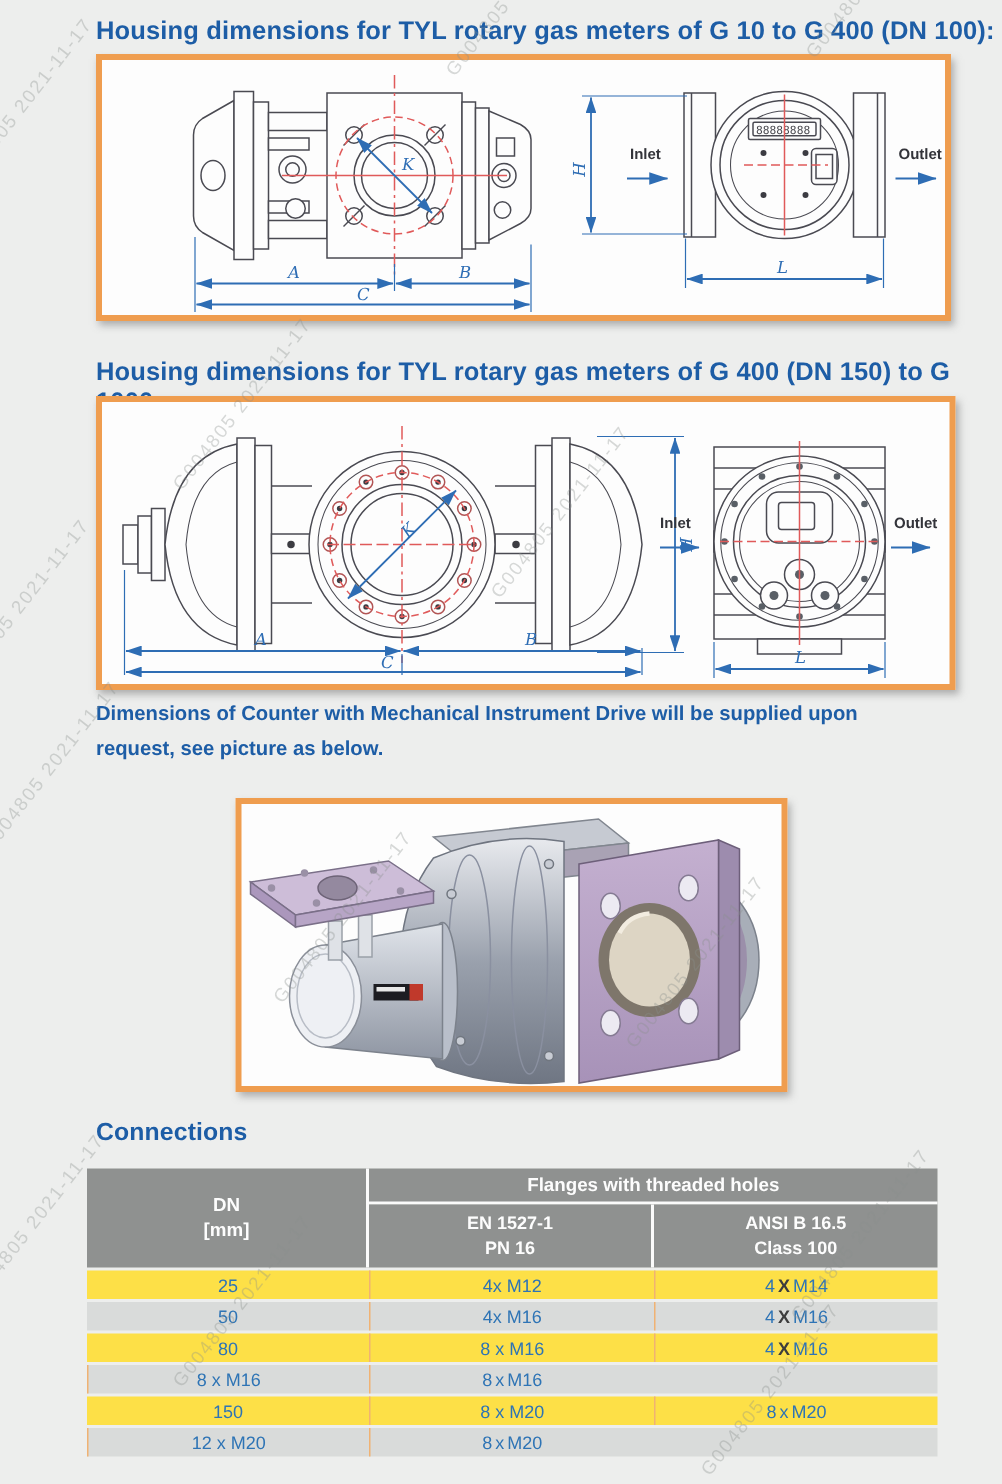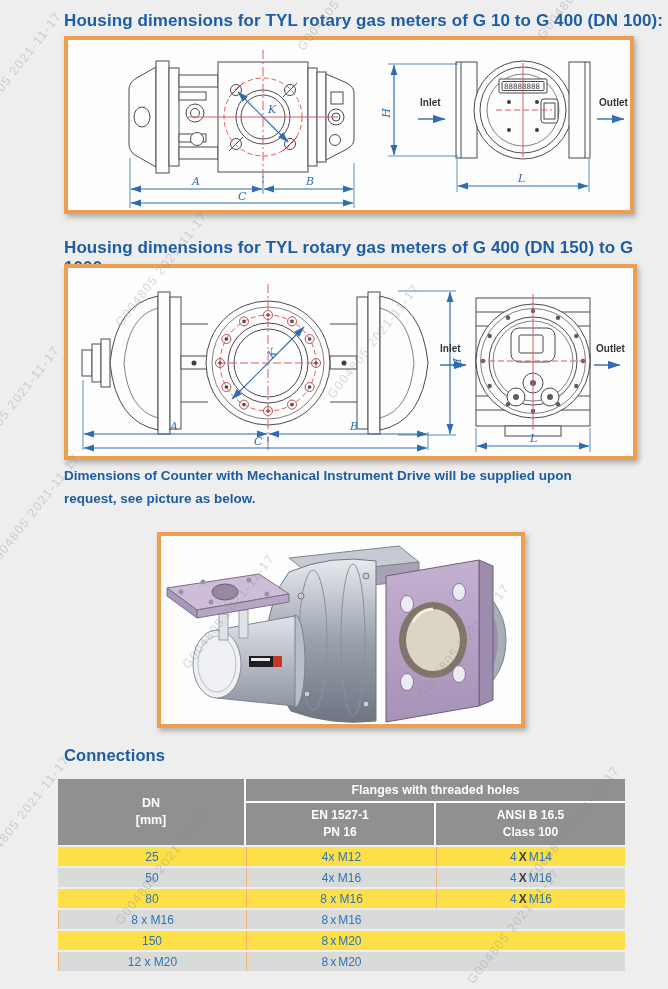--- a/index.html
+++ b/index.html
@@ -436,20 +436,21 @@
         <div class="trow alt">
           <div class="td col-en">8 x M16</div>
           <div class="td col-ansi">
             <span>8</span> 
             <span>x</span> 
             <span>M16</span>
           </div>
         </div>
         <div class="trow">
           <div class="td col-dn">150</div>
+          <div class="td col-en">8 x M20</div>
           <div class="td col-ansi">
             <span>8</span> 
             <span>x</span> 
             <span>M20</span>
           </div>
         </div>
         <div class="trow alt">
           <div class="td col-en">12 x M20</div>
           <div class="td col-ansi">
             <span>8</span> 

